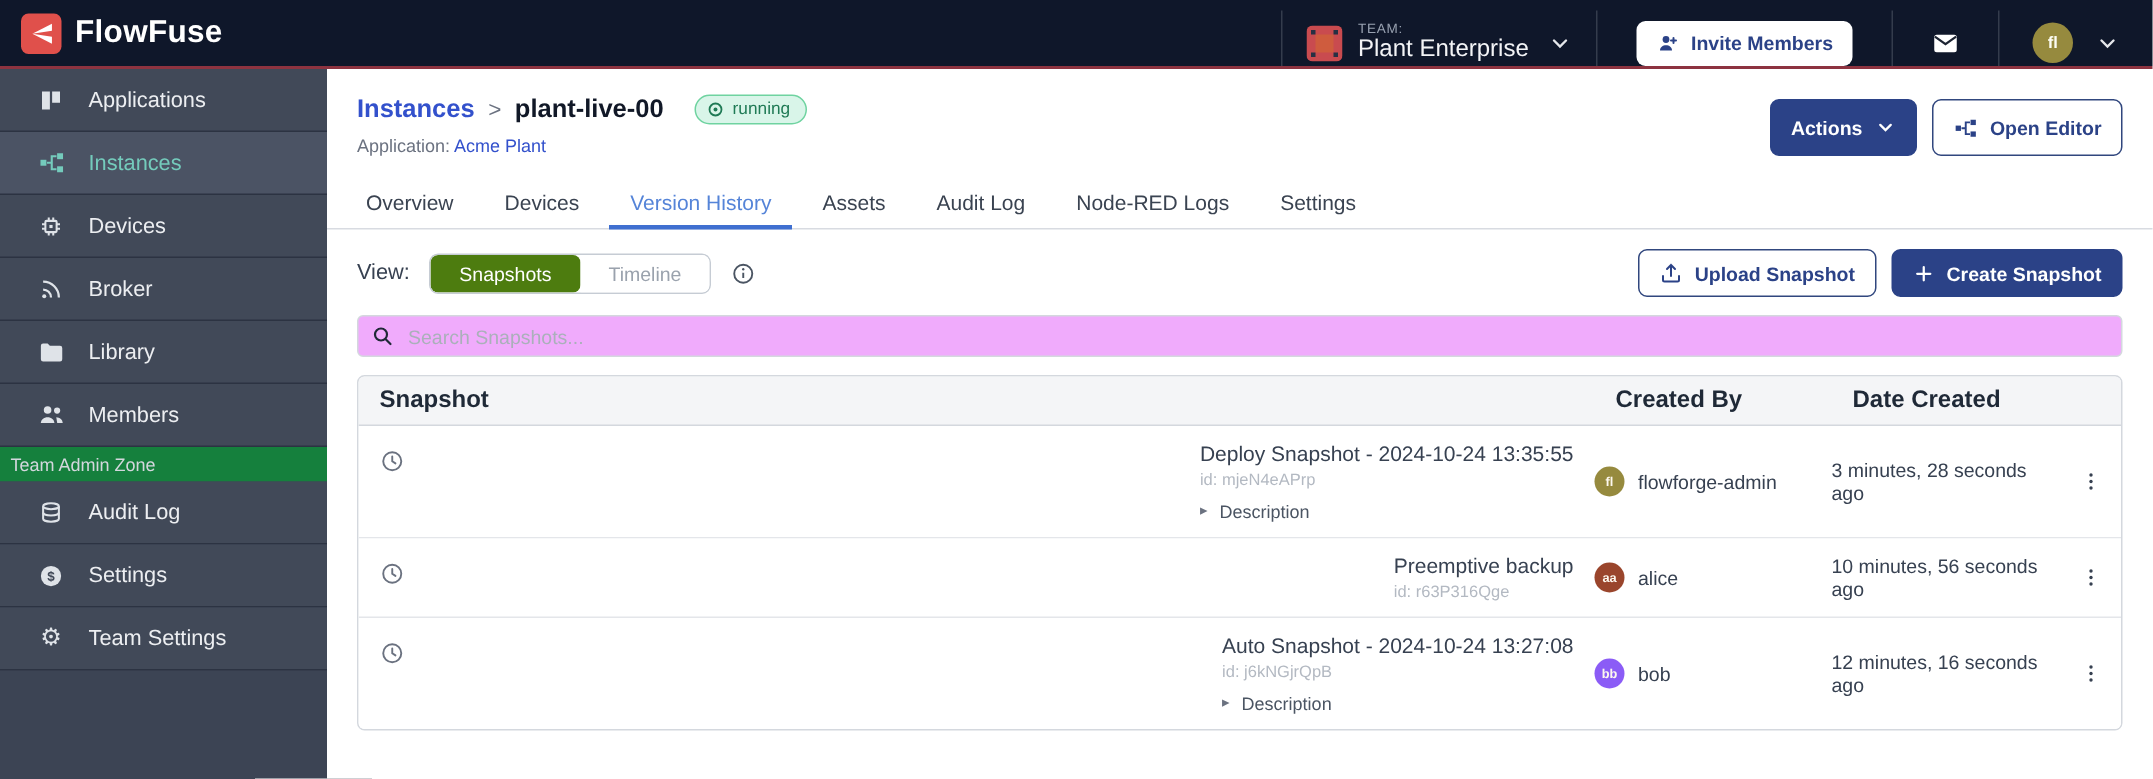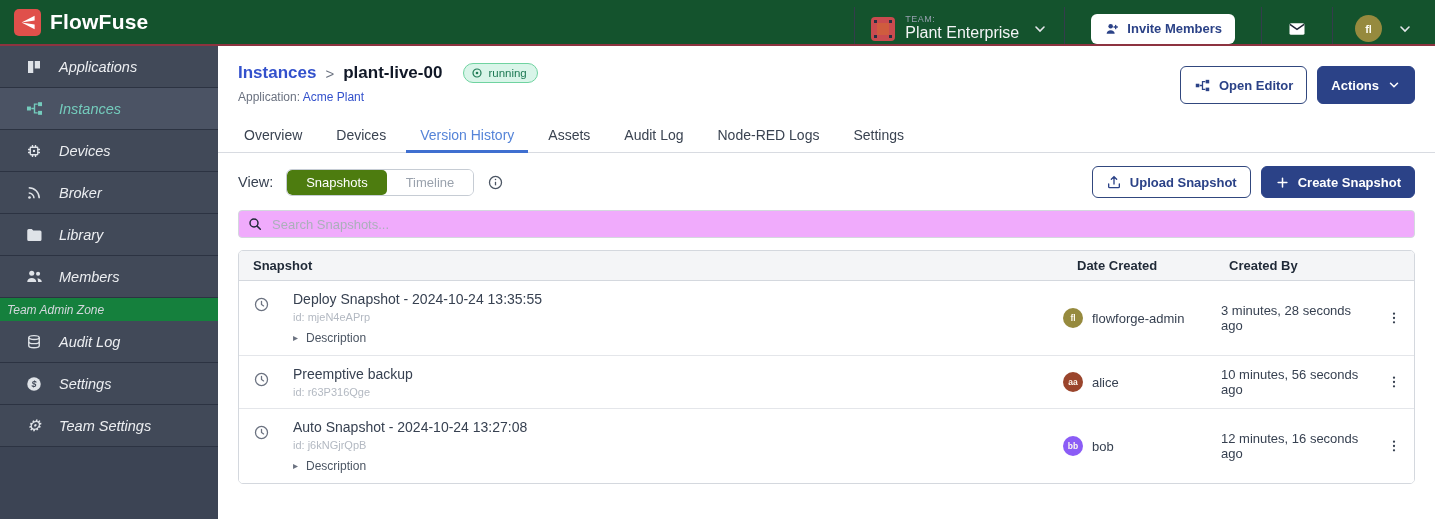--- a/index.html
+++ b/index.html
@@ -1,21 +1,21 @@
 <!DOCTYPE html>
 <html><head>
 <meta charset="utf-8">
 <style>
   * { box-sizing: border-box; margin: 0; padding: 0; }
   html,body { width:1435px; height:519px; overflow:hidden; background:#fff;
     font-family:"Liberation Sans", sans-serif; }
 
   
   .navbar { position:absolute; top:0; left:0; width:1435px; height:44px;
-    background:#14532d; display:flex; align-items:center; }
+    background:#0f172a; display:flex; align-items:center; }
   .brand { display:flex; align-items:center; gap:9px; padding-left:14px; }
   .brand-mark { width:27px; height:27px; border-radius:5px; background:#e0504b;
     display:flex; align-items:center; justify-content:center; }
   .brand-name { color:#fff; font-size:21px; font-weight:700; letter-spacing:.2px; }
   .nav-right { margin-left:auto; display:flex; align-items:stretch; height:100%;margin-top:13px; }
   .nav-sec { display:flex; align-items:center; }
   .team-sec { gap:10px; padding:0 16px; border-left:1px solid #343c4c; width:210px; cursor:pointer; }
   .team-text { display:flex; flex-direction:column; line-height:1.15; }
   .team-label { font-size:9px; color:#98a1b0; letter-spacing:.5px; }
   .team-name { font-size:16px; color:#f3f4f6; }
@@ -27,21 +27,21 @@
   .mail-sec { padding:0 25px; border-left:1px solid #343c4c; color:#fff; cursor:pointer; }
   .user-sec { gap:15px; padding:0 22px; border-left:1px solid #343c4c; cursor:pointer; }
   .avatar-nav { width:27px; height:27px; border-radius:50%; background:#968a3e; color:#fdfdf4;
     font-size:11px; font-weight:700; display:flex; align-items:center; justify-content:center; }
   .user-chev { color:#e5e7eb; display:flex; }
 
   .redline { position:absolute; top:44px; left:0; width:1435px; height:2px; background:#8d3340; }
 
   
   .sidebar { position:absolute; top:46px; left:0; width:248px; height:473px;
-    background:#3c4454;font-style:italic; }
+    background:#3c4454; }
   .side-item { height:42px; display:flex; align-items:center; gap:15px; padding-left:24px;
     background:#414958; border-bottom:1px solid #2c3342; color:#eceef1; font-size:14.5px;
     cursor:pointer; }
   .side-item .si { color:#dfe3e8; display:flex; width:20px; justify-content:center; }
   .side-item.active { background:#4b5364; color:#74cbbc; }
   .side-item.active .si { color:#74cbbc; }
   .zone-label { height:23px; background:#15803d; color:#d3d7dd; font-size:12px;
     display:flex; align-items:center; padding-left:7px; }
   .gear-glyph { font-size:16px; line-height:1; }
 
@@ -81,25 +81,25 @@
 
   .search-row { margin:0 20px 12px; border:1px solid #d4d8de; border-radius:4px; height:28px;
     display:flex; align-items:center; gap:9px; padding:0 8px; background:#f0abfc; }
   .search-row input { flex:1; border:none; outline:none; font-size:13px; color:#374151;
     font-family:inherit; background:transparent; }
   .search-row input::placeholder { color:#aab0ba; }
   .search-ico { color:#1f2937; display:flex; }
 
   .table { margin:0 20px; border:1px solid #d4d8de; border-radius:5px; overflow:hidden; }
   .thead { display:flex; background:#f4f5f7; border-bottom:1px solid #d4d8de; }
-  .th { font-size:13px; font-weight:700; color:#1f2937; padding:7px 14px; }
+  .th { font-size:16px; font-weight:700; color:#1f2937; padding:7px 14px; }
   .col-snap { flex:1; } .col-created { width:158px; } .col-date { width:152px; } .col-kebab { width:41px; }
   .trow { display:flex; align-items:center; border-bottom:1px solid #e4e6ea; background:#fff; }
   .trow:last-child { border-bottom:none; }
-  .td-snap { flex:1; display:flex; gap:23px; padding:10px 14px; }
+  .td-snap { flex:1; display:flex; gap:23px; padding:10px 14px;justify-content:space-between; }
   .clock { color:#6b7280; display:flex; margin-top:5px; }
   .snap-title { font-size:14px; color:#374151; }
   .snap-id { font-size:11px; color:#b3b9c2; margin-top:4px; }
   .desc-toggle { display:flex; align-items:center; gap:8px; margin-top:8px; font-size:12px;
     color:#4b5563; cursor:pointer; }
   .tri { color:#6b7280; font-size:10px; line-height:1; }
   .td-created { width:158px; display:flex; align-items:center; gap:9px; font-size:13px; color:#374151; }
   .avatar-sm { width:20px; height:20px; border-radius:50%; color:#fdf8ee; font-size:8.5px;
     font-weight:700; display:flex; align-items:center; justify-content:center; flex:none; }
   .td-date { width:152px; font-size:13px; color:#374151; }
@@ -265,34 +265,34 @@
             </svg>
           <span>running</span>
         </span>
       </div>
       <div class="app-line">
         <span>Application:</span>
         <span class="app-link">Acme Plant</span>
       </div>
     </div>
     <div class="hdr-btns">
+      <button class="btn btn-primary">
+        <span>Actions</span>
+        <svg width="14" height="14" viewBox="0 0 24 24" fill="none" stroke="currentColor" stroke-width="2.6" stroke-linecap="round">
+            <path d="M6 9l6 6 6-6"></path>
+          </svg>
+      </button>
       <button class="btn btn-outline">
         <svg width="17" height="17" viewBox="0 0 24 24" fill="none" stroke="currentColor" stroke-width="1.8">
             <path d="M16 6.5h-4v11h4M12 12H8"></path>
             <rect x="2.5" y="9.5" width="5" height="5" fill="currentColor" stroke="none"></rect>
             <rect x="16.5" y="4" width="5" height="5" fill="currentColor" stroke="none"></rect>
             <rect x="16.5" y="15" width="5" height="5" fill="currentColor" stroke="none"></rect>
           </svg>
         <span>Open Editor</span>
-      </button>
-      <button class="btn btn-primary">
-        <span>Actions</span>
-        <svg width="14" height="14" viewBox="0 0 24 24" fill="none" stroke="currentColor" stroke-width="2.6" stroke-linecap="round">
-            <path d="M6 9l6 6 6-6"></path>
-          </svg>
       </button>
     </div>
   </div>
 
   <div class="tabs">
     <div class="tab">Overview</div>
     <div class="tab">Devices</div>
     <div class="tab active">Version History</div>
     <div class="tab">Assets</div>
     <div class="tab">Audit Log</div>
@@ -338,22 +338,22 @@
           <circle cx="10.5" cy="10.5" r="6"></circle>
           <path d="M15.2 15.2 20 20"></path>
         </svg>
     </span>
     <input type="text" placeholder="Search Snapshots..." style="">
   </div>
 
   <div class="table">
     <div class="thead">
       <div class="th col-snap">Snapshot</div>
+      <div class="th col-created">Created By</div>
       <div class="th col-date">Date Created</div>
-      <div class="th col-created">Created By</div>
       <div class="th col-kebab"></div>
     </div>
 
     <div class="trow">
       <div class="td-snap">
         <span class="clock">
             <svg width="17" height="17" viewBox="0 0 24 24" fill="none" stroke="currentColor" stroke-width="1.8" stroke-linecap="round">
               <circle cx="12" cy="12" r="8.5"></circle>
               <path d="M12 7.5V12l3 2"></path>
             </svg>

